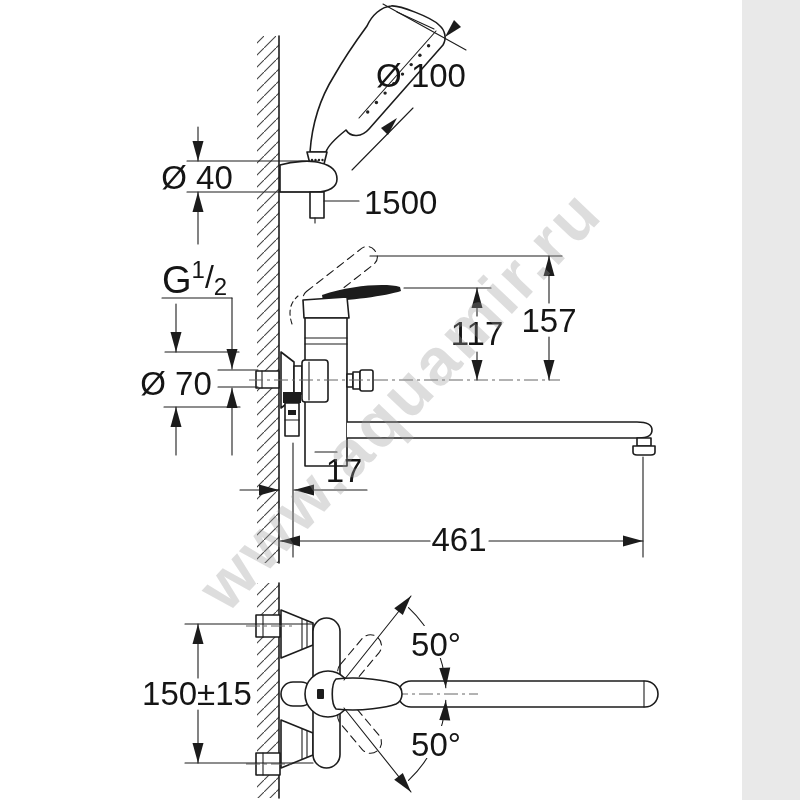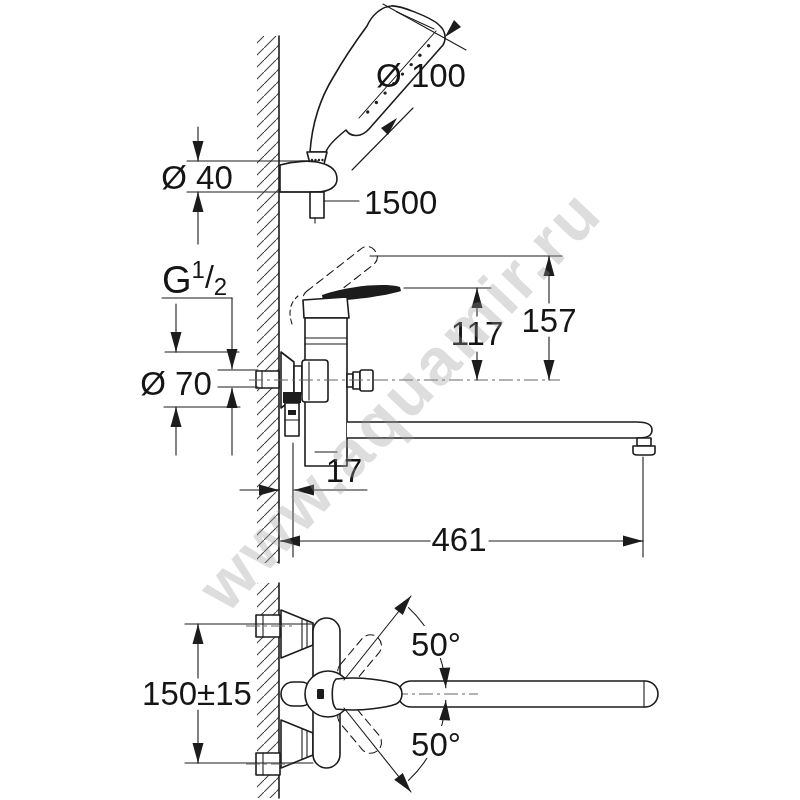--- a/index.html
+++ b/index.html
@@ -1,17 +1,17 @@
 <!DOCTYPE html>
 <html style="--line: #1c1c1c; --watermark: #9a9a9a; --background: #ffffff;"><head>
 <meta charset="utf-8">
 <style>
   :root { --line:#1c1c1c; --watermark:#9a9a9a; --background:#ffffff; }
   html,body { margin:0; padding:0; background:#e9e9e9; }
-  .stage { width:800px; height:800px; background:var(--background); position:relative; overflow:hidden;text-align:right; }
+  .stage { width:742px; height:800px; background:var(--background); position:relative; overflow:hidden;text-align:right; }
   svg { position:absolute; left:0; top:0; }
   .ln   { stroke:var(--line); stroke-width:1.6; fill:none; stroke-linejoin:round; stroke-linecap:round; }
   .fw   { stroke:var(--line); stroke-width:1.6; fill:#fff; stroke-linejoin:round; }
   .thin { stroke:var(--line); stroke-width:1.1; fill:none; stroke-linecap:round; }
   .dsh  { stroke-dasharray:8 5; }
   .dsh2 { stroke-dasharray:5 4; }
   .cl   { stroke:#666; stroke-width:1; fill:none; stroke-dasharray:14 4 3 4; }
   .blk  { fill:var(--line); stroke:none; }
   .dim  { font-family:"Liberation Sans", sans-serif; font-size:33px; fill:#151515; }
   .gt   { font-family:"Liberation Sans", sans-serif; fill:#151515; }

